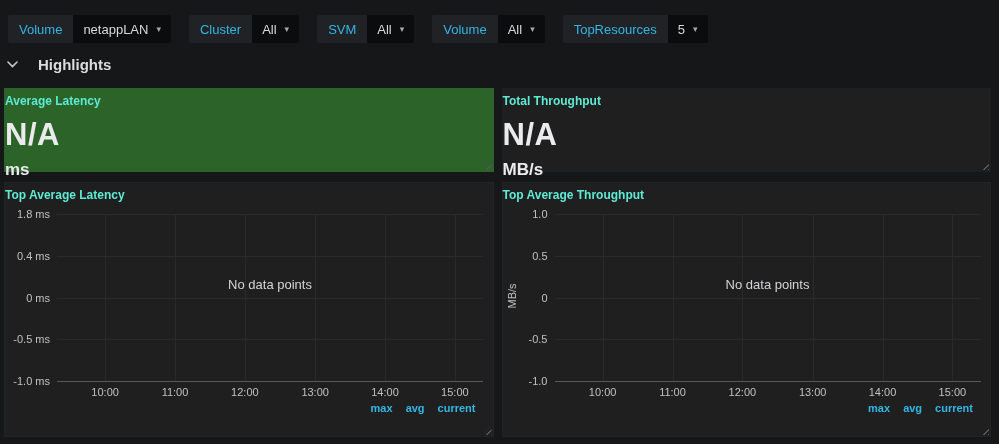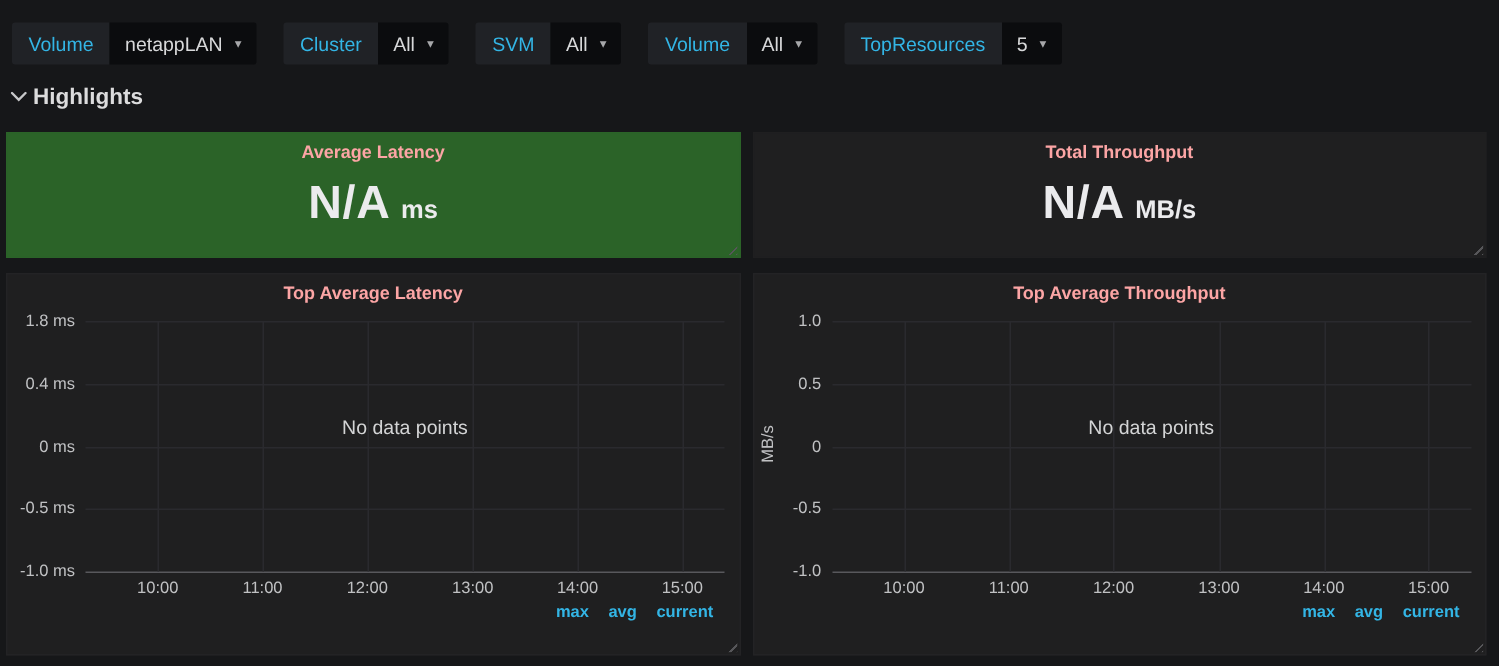--- a/index.html
+++ b/index.html
@@ -9,38 +9,38 @@
   
   .submenu{position:absolute;top:15px;left:8px;display:flex;gap:18px;}
   .var-control{display:flex;align-items:stretch;height:28px;}
   .var-label{background:#202226;color:#33b5e5;font-size:13px;font-weight:500;
              display:flex;align-items:center;padding:0 11px;border-radius:2px 0 0 2px;white-space:nowrap;}
   .var-value{background:#0b0c0e;color:#d8d9da;font-size:13px;font-weight:500;
              display:flex;align-items:center;gap:8px;padding:0 10px;border-radius:0 2px 2px 0;cursor:pointer;white-space:nowrap;}
   .caret{color:#a7a8aa;font-size:9px;line-height:1;}
 
   
-  .section-header{position:absolute;top:56px;left:7px;display:flex;align-items:center;gap:4px;
+  .section-header{position:absolute;top:56px;left:7px;display:flex;align-items:center;gap:20px;
                   color:#dcdcdd;font-size:15px;font-weight:700;cursor:pointer;}
   .chev{display:flex;align-items:center;}
 
   
   .row{position:absolute;left:4px;width:987px;display:flex;gap:8px;}
   .row-stats{top:88px;height:84px;}
   .row-charts{top:182px;height:255px;}
   .panel{position:relative;flex:1;background:#1f1f20;border:1px solid #232325;box-sizing:border-box;}
-  .panel-title{position:absolute;top:5px;left:0;right:0;text-align:center;
-               font-size:12px;font-weight:700;color:#fca5a5;cursor:pointer;}
+  .panel-title{position:absolute;top:5px;left:0;right:0;text-align:left;
+               font-size:12px;font-weight:700;color:#5eead4;cursor:pointer;}
   .resize-handle{position:absolute;right:1px;bottom:1px;width:9px;height:9px;cursor:se-resize;
                  background:repeating-linear-gradient(-45deg,#565659 0 1px,transparent 1px 3.5px);
                  clip-path:polygon(100% 0,100% 100%,0 100%);}
 
   
   .stat-value-row{position:absolute;top:28px;left:0;right:0;display:flex;justify-content:center;
-                  align-items:baseline;gap:7px;color:#ebebed;}
+                  align-items:baseline;gap:7px;color:#ebebed;flex-direction:column;}
   .stat-value{font-size:31px;font-weight:700;letter-spacing:.5px;}
   .stat-unit{font-size:17px;font-weight:700;}
 
   
   .plot{position:absolute;left:52px;top:31px;width:426px;height:167px;}
   .gridline-h{position:absolute;left:0;right:0;height:1px;background:#2a2a2e;}
   .gridline-h.baseline{background:#58585c;}
   .gridline-v{position:absolute;top:0;bottom:0;width:1px;background:#2a2a2e;}
   .yticks{position:absolute;left:0;top:31px;width:45px;height:167px;}
   .ytick{position:absolute;right:0;transform:translateY(-50%);font-size:11px;color:#c0c1c3;white-space:nowrap;}

